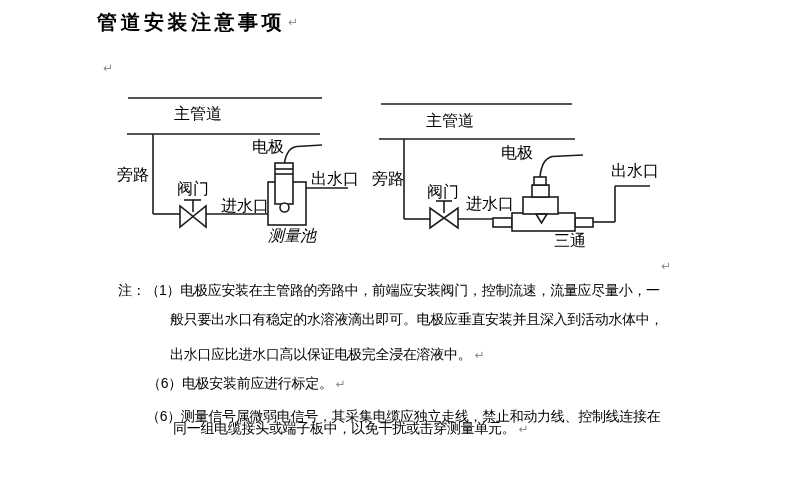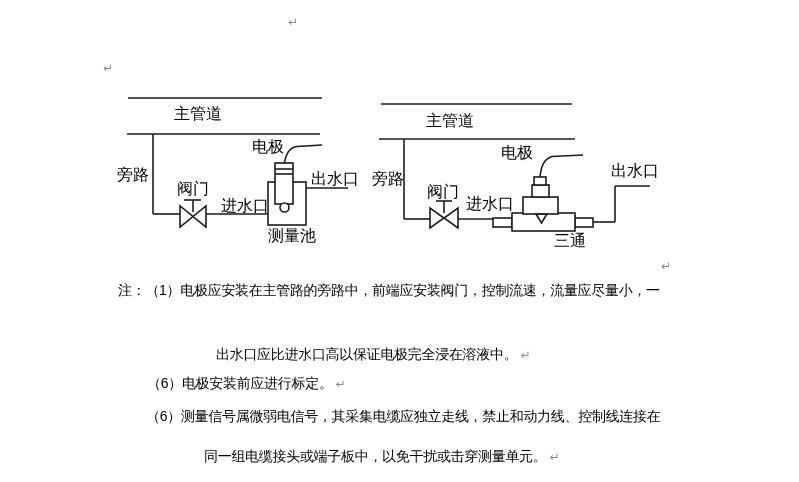--- a/index.html
+++ b/index.html
@@ -33,20 +33,21 @@
   svg.linework{position:absolute;left:0;top:0;}
   svg .ln{stroke:#1c1c1c;stroke-width:1.6;fill:none;}
   svg .shape{stroke:#1c1c1c;stroke-width:1.6;fill:#ffffff;}
   svg .open{stroke:#1c1c1c;stroke-width:1.6;fill:none;}
 </style>
 </head>
 <body>
 
 <div class="page">
 
+  <h1 class="doc-title">管道安装注意事项</h1>
   <span class="pmark" style="left:288px;top:16px;">↵</span>
   <span class="pmark" style="left:103px;top:62px;">↵</span>
 
   <svg class="linework" width="799" height="482" viewBox="0 0 799 482">
 
     <g>
       <path class="ln" d="M128,98 H322"></path>
       <path class="ln" d="M127,134 H320"></path>
       <path class="ln" d="M153,134 V214"></path>
       <path class="ln" d="M153,214 H180"></path>
@@ -87,41 +88,44 @@
       <path class="ln" d="M615,186 H650"></path>
     </g>
   </svg>
 
   <span class="lbl" style="left:174px;top:106px;">主管道</span>
   <span class="lbl" style="left:117px;top:167px;">旁路</span>
   <span class="lbl" style="left:177px;top:181px;">阀门</span>
   <span class="lbl" style="left:252px;top:139px;">电极</span>
   <span class="lbl" style="left:221px;top:198px;">进水口</span>
   <span class="lbl" style="left:311px;top:171px;">出水口</span>
-  <span class="lbl" style="left:268px;top:228px;">测量池</span>
+  <span class="lbl" style="left:268px;top:228px;font-style:italic;">测量池</span>
 
   <span class="lbl" style="left:426px;top:113px;">主管道</span>
   <span class="lbl" style="left:372px;top:171px;">旁路</span>
   <span class="lbl" style="left:427px;top:184px;">阀门</span>
   <span class="lbl" style="left:501px;top:145px;">电极</span>
   <span class="lbl" style="left:466px;top:196px;">进水口</span>
   <span class="lbl" style="left:611px;top:163px;">出水口</span>
   <span class="lbl" style="left:526px;top:233px;margin-left:28px;">三通</span>
 
   <span class="pmark" style="left:661px;top:260px;">↵</span>
 
   <div class="note-line" style="left:118px;top:282px;">
     <span>注：（1）电极应安装在主管路的旁路中，前端应安装阀门，控制流速，流量应尽量小，一</span>
   </div>
-  <div class="note-line" style="left:170px;top:346px;margin-left:46px;">
+  <div class="note-line" style="left:170px;top:311px;">
+    <span>般只要出水口有稳定的水溶液滴出即可。电极应垂直安装并且深入到活动水体中，</span>
+  </div>
+  <div class="note-line" style="left:170px;top:346px;">
     <span>出水口应比进水口高以保证电极完全浸在溶液中。</span><span class="pmark-inline">↵</span>
   </div>
   <div class="note-line" style="left:147px;top:375px;">
     <span>（6）电极安装前应进行标定。</span><span class="pmark-inline">↵</span>
   </div>
   <div class="note-line" style="left:146px;top:408px;">
     <span>（6）测量信号属微弱电信号，其采集电缆应独立走线，禁止和动力线、控制线连接在</span>
   </div>
-  <div class="note-line" style="left:173px;top:448px;margin-left:31px;">
+  <div class="note-line" style="left:173px;top:420px;">
     <span>同一组电缆接头或端子板中，以免干扰或击穿测量单元。</span><span class="pmark-inline">↵</span>
   </div>
 
 </div>
 
 </body></html>

